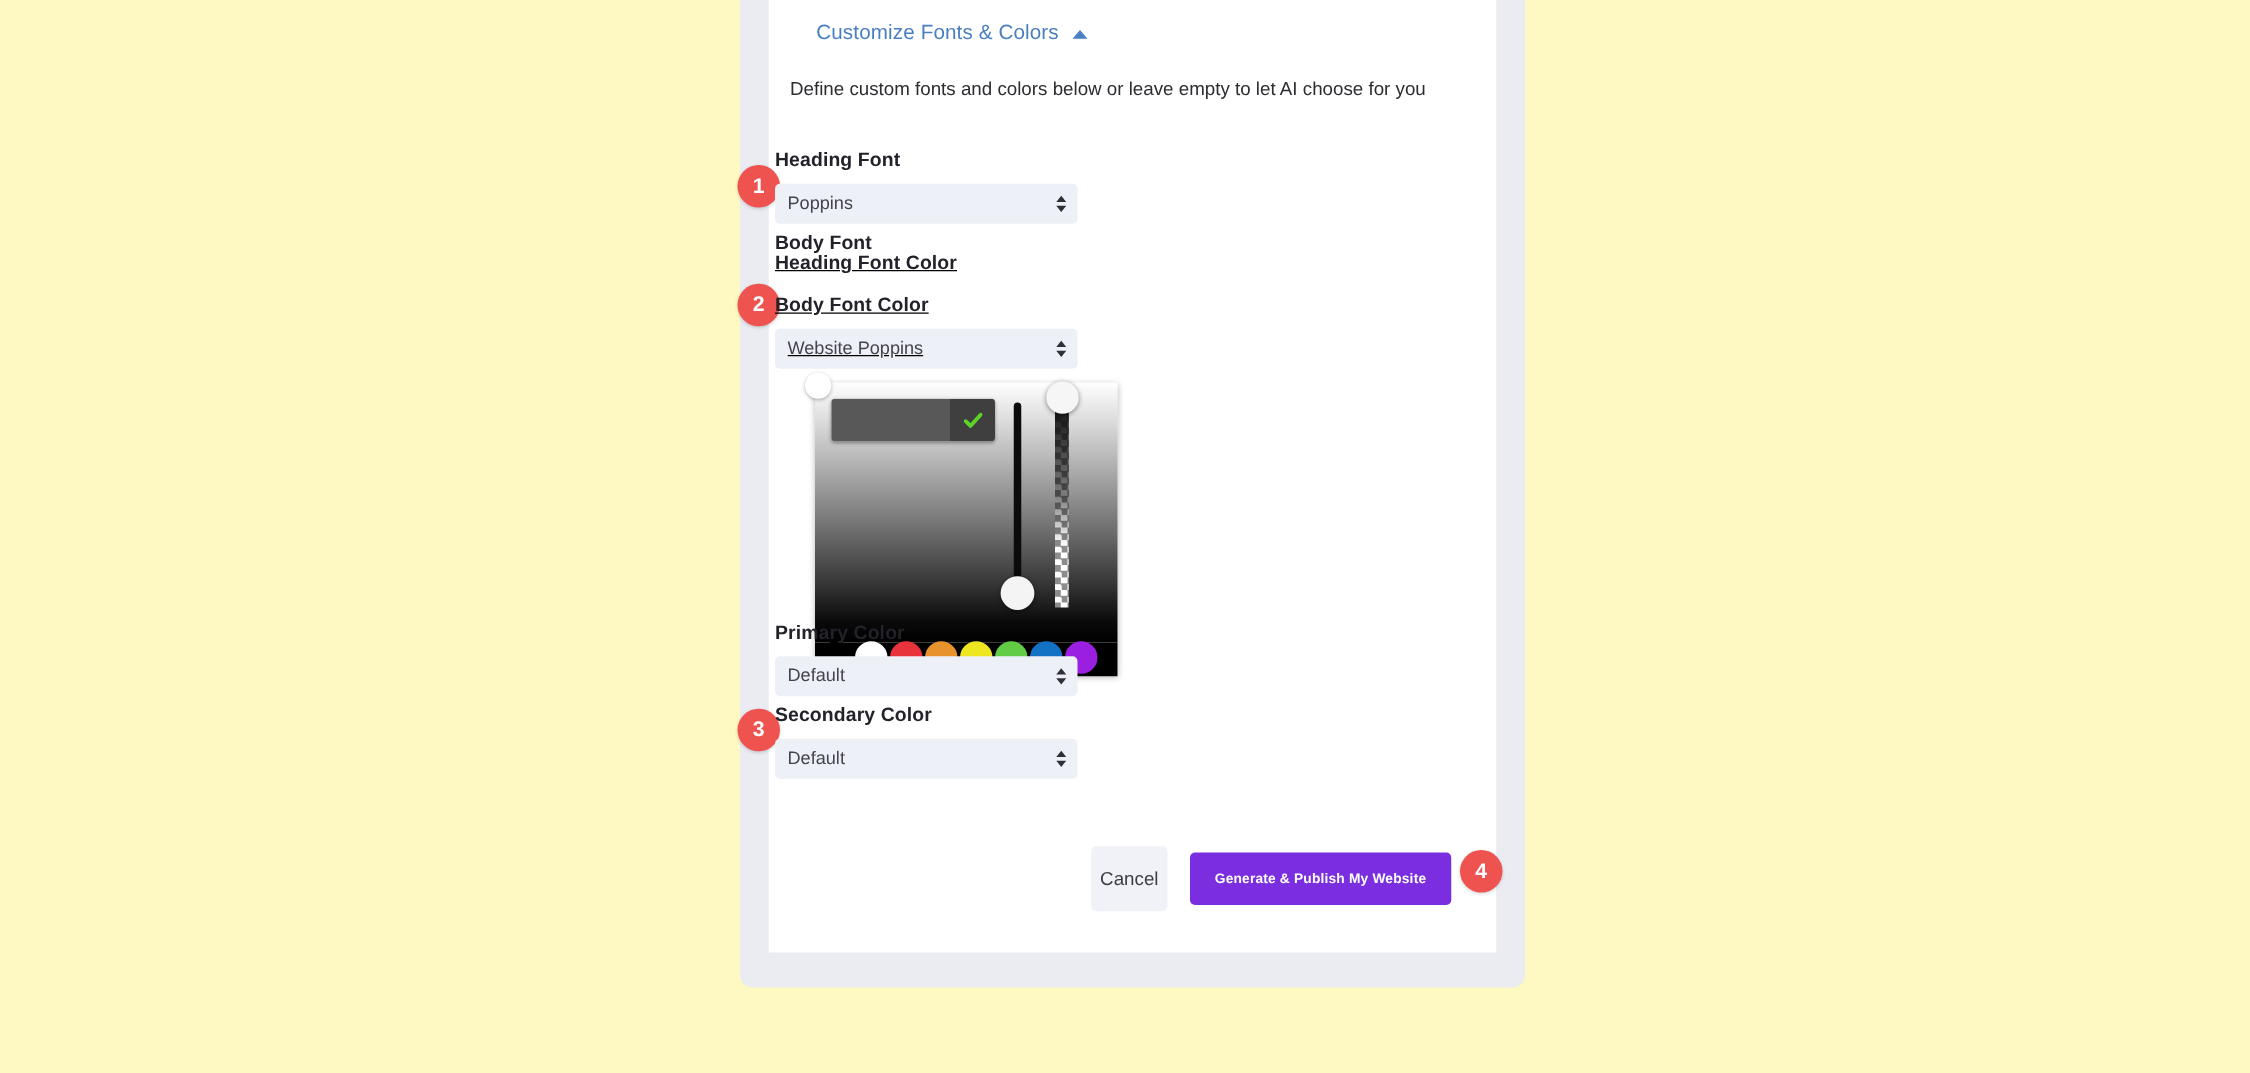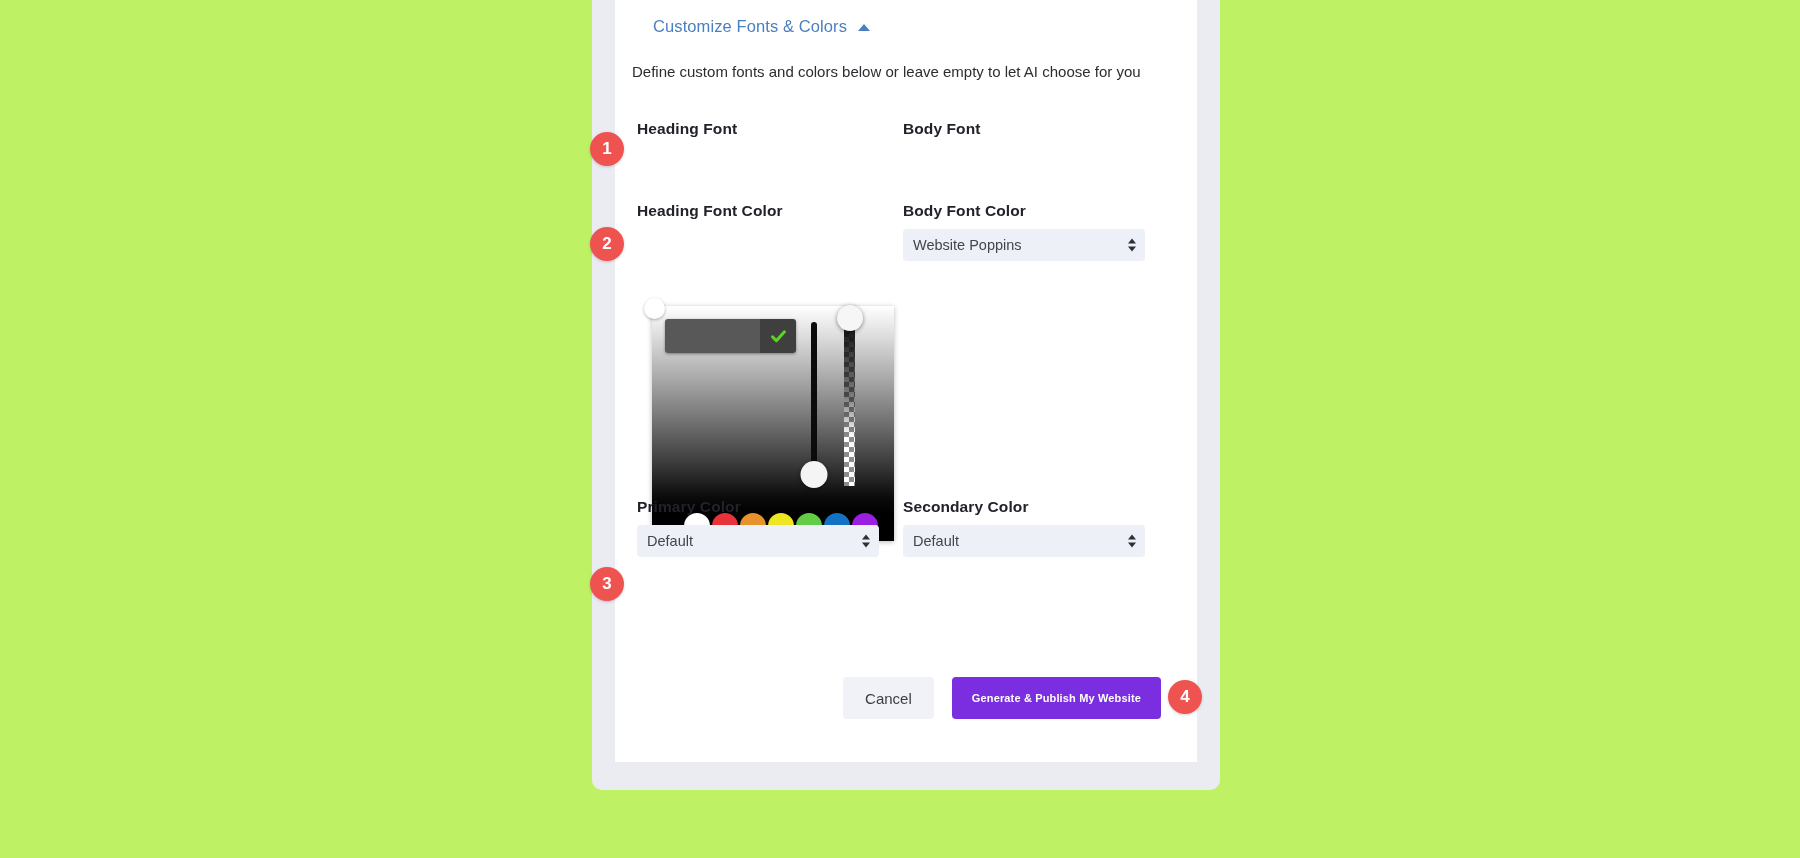--- a/index.html
+++ b/index.html
@@ -12,21 +12,21 @@
     background: #efeff3;
     font-family: "Liberation Sans", sans-serif;
     overflow: hidden;
     position: relative;
   }
 
   
   #page-root {
     position: absolute;
     inset: 0;
-    background: #bef264;
+    background: #fef9c3;
   }
 
   
   .backdrop-band {
     position: absolute;
     left: 592px;
     top: 0;
     width: 628px;
     height: 790px;
     background: #ebebf2;
@@ -75,24 +75,25 @@
     top: 61px;
     width: 512px;
     font-size: 15px;
     line-height: 21px;
     color: #2c2c31;
   }
 
   
   .field-row {
     position: absolute;
-    left: 637px;
+    left: 620px;
     width: 508px;
     display: flex;
-    gap: 24px;
+    gap: 7px;
+    flex-direction: column;
   }
   .field-col { width: 242px; }
 
   .field-label {
     font-size: 15.5px;
     color: #22222a;
     font-weight: 700;
     margin-bottom: 9px;
     display: block;
     letter-spacing: .1px;
@@ -130,21 +131,21 @@
     display: block;
     width: 0; height: 0;
     border-left: 4px solid transparent;
     border-right: 4px solid transparent;
   }
   .select-arrows i.up   { border-bottom: 5px solid #2f2f37; }
   .select-arrows i.down { border-top: 5px solid #2f2f37; }
 
   
   #row-fonts        { top: 120px; }
-  #row-font-colors  { top: 202px; }
+  #row-font-colors  { top: 202px; text-decoration: underline; }
   #row-brand-colors { top: 498px; }
 
   
   .step-badge {
     position: absolute;
     width: 34px;
     height: 34px;
     border-radius: 50%;
     background: #ef5350;
     color: #ffffff;
@@ -310,22 +311,22 @@
     align-items: center;
     gap: 18px;
   }
   .btn-cancel {
     background: #f1f2f7;
     color: #3c3c44;
     border: none;
     border-radius: 4px;
     font-size: 15px;
     font-family: "Liberation Sans", sans-serif;
-    padding: 0 22px;
-    height: 42px;
+    padding: 0 7px;
+    height: 52px;
     cursor: pointer;
   }
   .btn-primary {
     background: #7b2ee0;
     color: #ffffff;
     border: none;
     border-radius: 4px;
     font-size: 11px;
     font-weight: 700;
     font-family: "Liberation Sans", sans-serif;
@@ -352,20 +353,27 @@
   <div class="section-desc">Define custom fonts and colors below or leave empty to let AI choose for you</div>
 
   <div class="step-badge" id="badge-1">1</div>
   <div class="step-badge" id="badge-2">2</div>
   <div class="step-badge" id="badge-3">3</div>
   <div class="step-badge" id="badge-4">4</div>
 
   <div class="field-row" id="row-fonts">
     <div class="field-col">
       <span class="field-label">Heading Font</span>
+      <div class="select-shell">
+        <span class="select-value">Poppins</span>
+        <span class="select-arrows">
+            <i class="up"></i>
+            <i class="down"></i>
+          </span>
+      </div>
     </div>
     <div class="field-col">
       <span class="field-label">Body Font</span>
     </div>
   </div>
 
   <div class="field-row" id="row-font-colors">
     <div class="field-col">
       <span class="field-label">Heading Font Color</span>
     </div>

